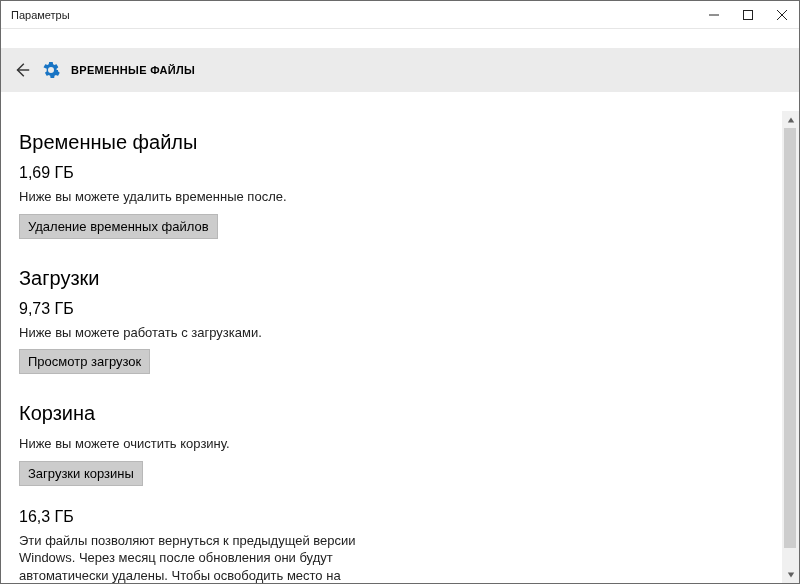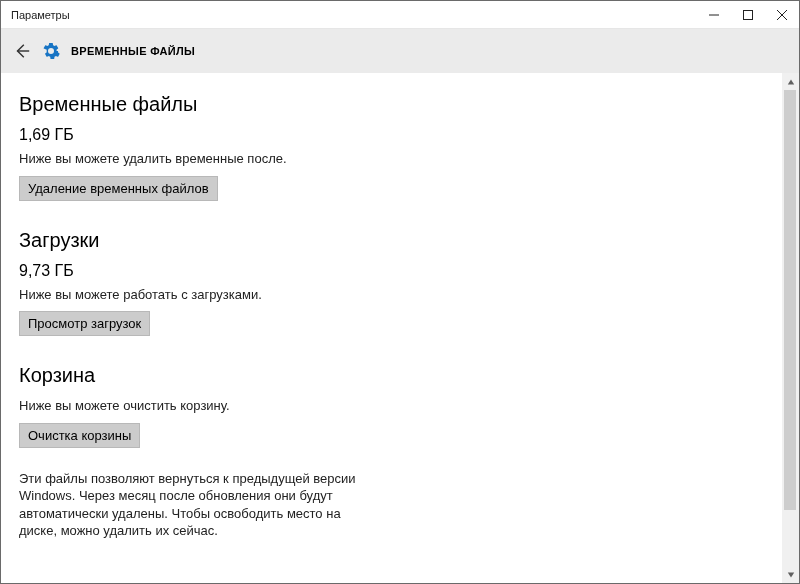--- a/index.html
+++ b/index.html
@@ -1,17 +1,17 @@
 <!DOCTYPE html>
 <html><head>
 <meta charset="utf-8">
 <style>
   * { margin: 0; padding: 0; box-sizing: border-box; }
   html, body { width: 800px; height: 584px; overflow: hidden; font-family: "Segoe UI", Tahoma, sans-serif; background: #fff; color: #000; }
-  .window { width: 800px; height: 584px; border: 1px solid #6a6a6a; display: flex; flex-direction: column; position: relative; background: #fff; }
+  .window { width: 800px; height: 584px; border: 1px solid #6a6a6a; display: flex; flex-direction: column; position: relative; background: #fff; gap: 19px; }
   .titlebar { height: 28px; background: #fff; display: flex; align-items: center; justify-content: space-between; border-bottom: 1px solid #e6e6e6; }
   .titlebar-left { padding-left: 10px; font-size: 11px; color: #222; }
   .titlebar-right { display: flex; }
   .tbtn { width: 34px; height: 28px; display: flex; align-items: center; justify-content: center; font-size: 13px; color: #222; cursor: default; }
   .tbtn svg { width: 10px; height: 10px; stroke: #222; stroke-width: 1; fill: none; }
   .header { height: 44px; background: #ebebeb; display: flex; align-items: center; padding-left: 6px; }
   .back-btn { width: 30px; height: 30px; display: flex; align-items: center; justify-content: center; }
   .back-btn svg { width: 18px; height: 18px; stroke: #333; stroke-width: 1.6; fill: none; }
   .gear { width: 20px; height: 20px; margin-left: 4px; margin-right: 10px; display: flex; align-items: center; justify-content: center; color: #0262b6; }
   .gear svg { width: 18px; height: 18px; fill: #1874c4; }
@@ -78,22 +78,23 @@
       <div class="desc">Ниже вы можете удалить временные после.</div>
       <button class="btn">Удаление временных файлов</button>
 
       <div class="section-title">Загрузки</div>
       <div class="size">9,73 ГБ</div>
       <div class="desc">Ниже вы можете работать с загрузками.</div>
       <button class="btn">Просмотр загрузок</button>
 
       <div class="section-title">Корзина</div>
       <div class="desc">Ниже вы можете очистить корзину.</div>
-      <button class="btn">Очистка корзины</button>
+      <button class="btn">Загрузки корзины</button>
 
+      <div class="size">16,3 ГБ</div>
       <div class="desc">Эти файлы позволяют вернуться к предыдущей версии Windows. Через месяц после обновления они будут автоматически удалены. Чтобы освободить место на диске, можно удалить их сейчас.</div>
       
 
     </div>
 
     <div class="scrollbar-track">
       <div class="scrollbar-arrow">
         <svg viewBox="0 0 10 10">
             <polygon points="5,2 9,8 1,8"></polygon>
           </svg>

